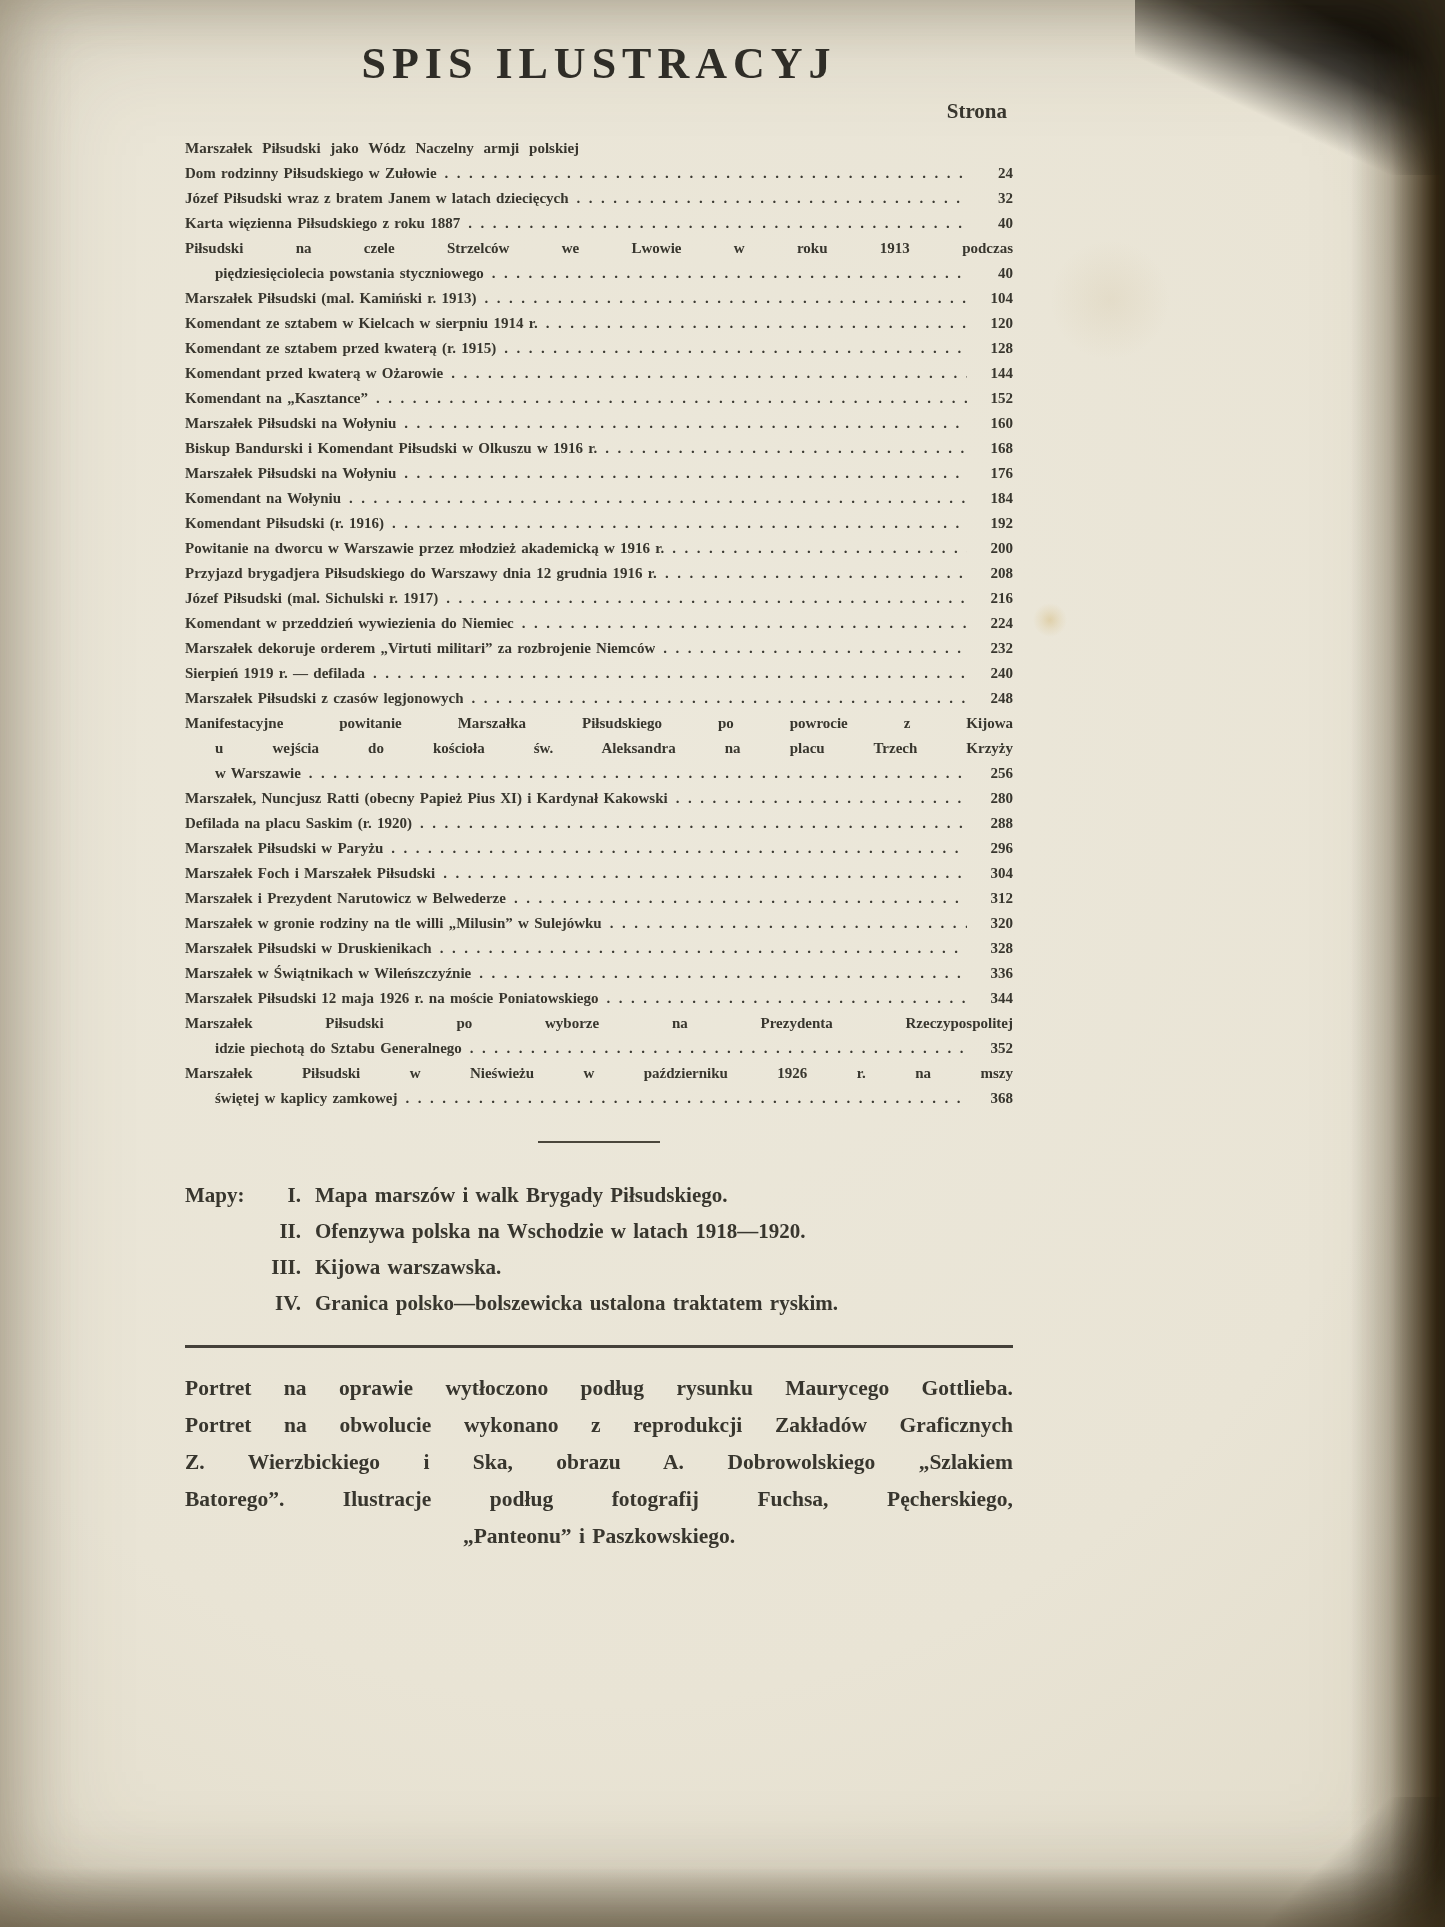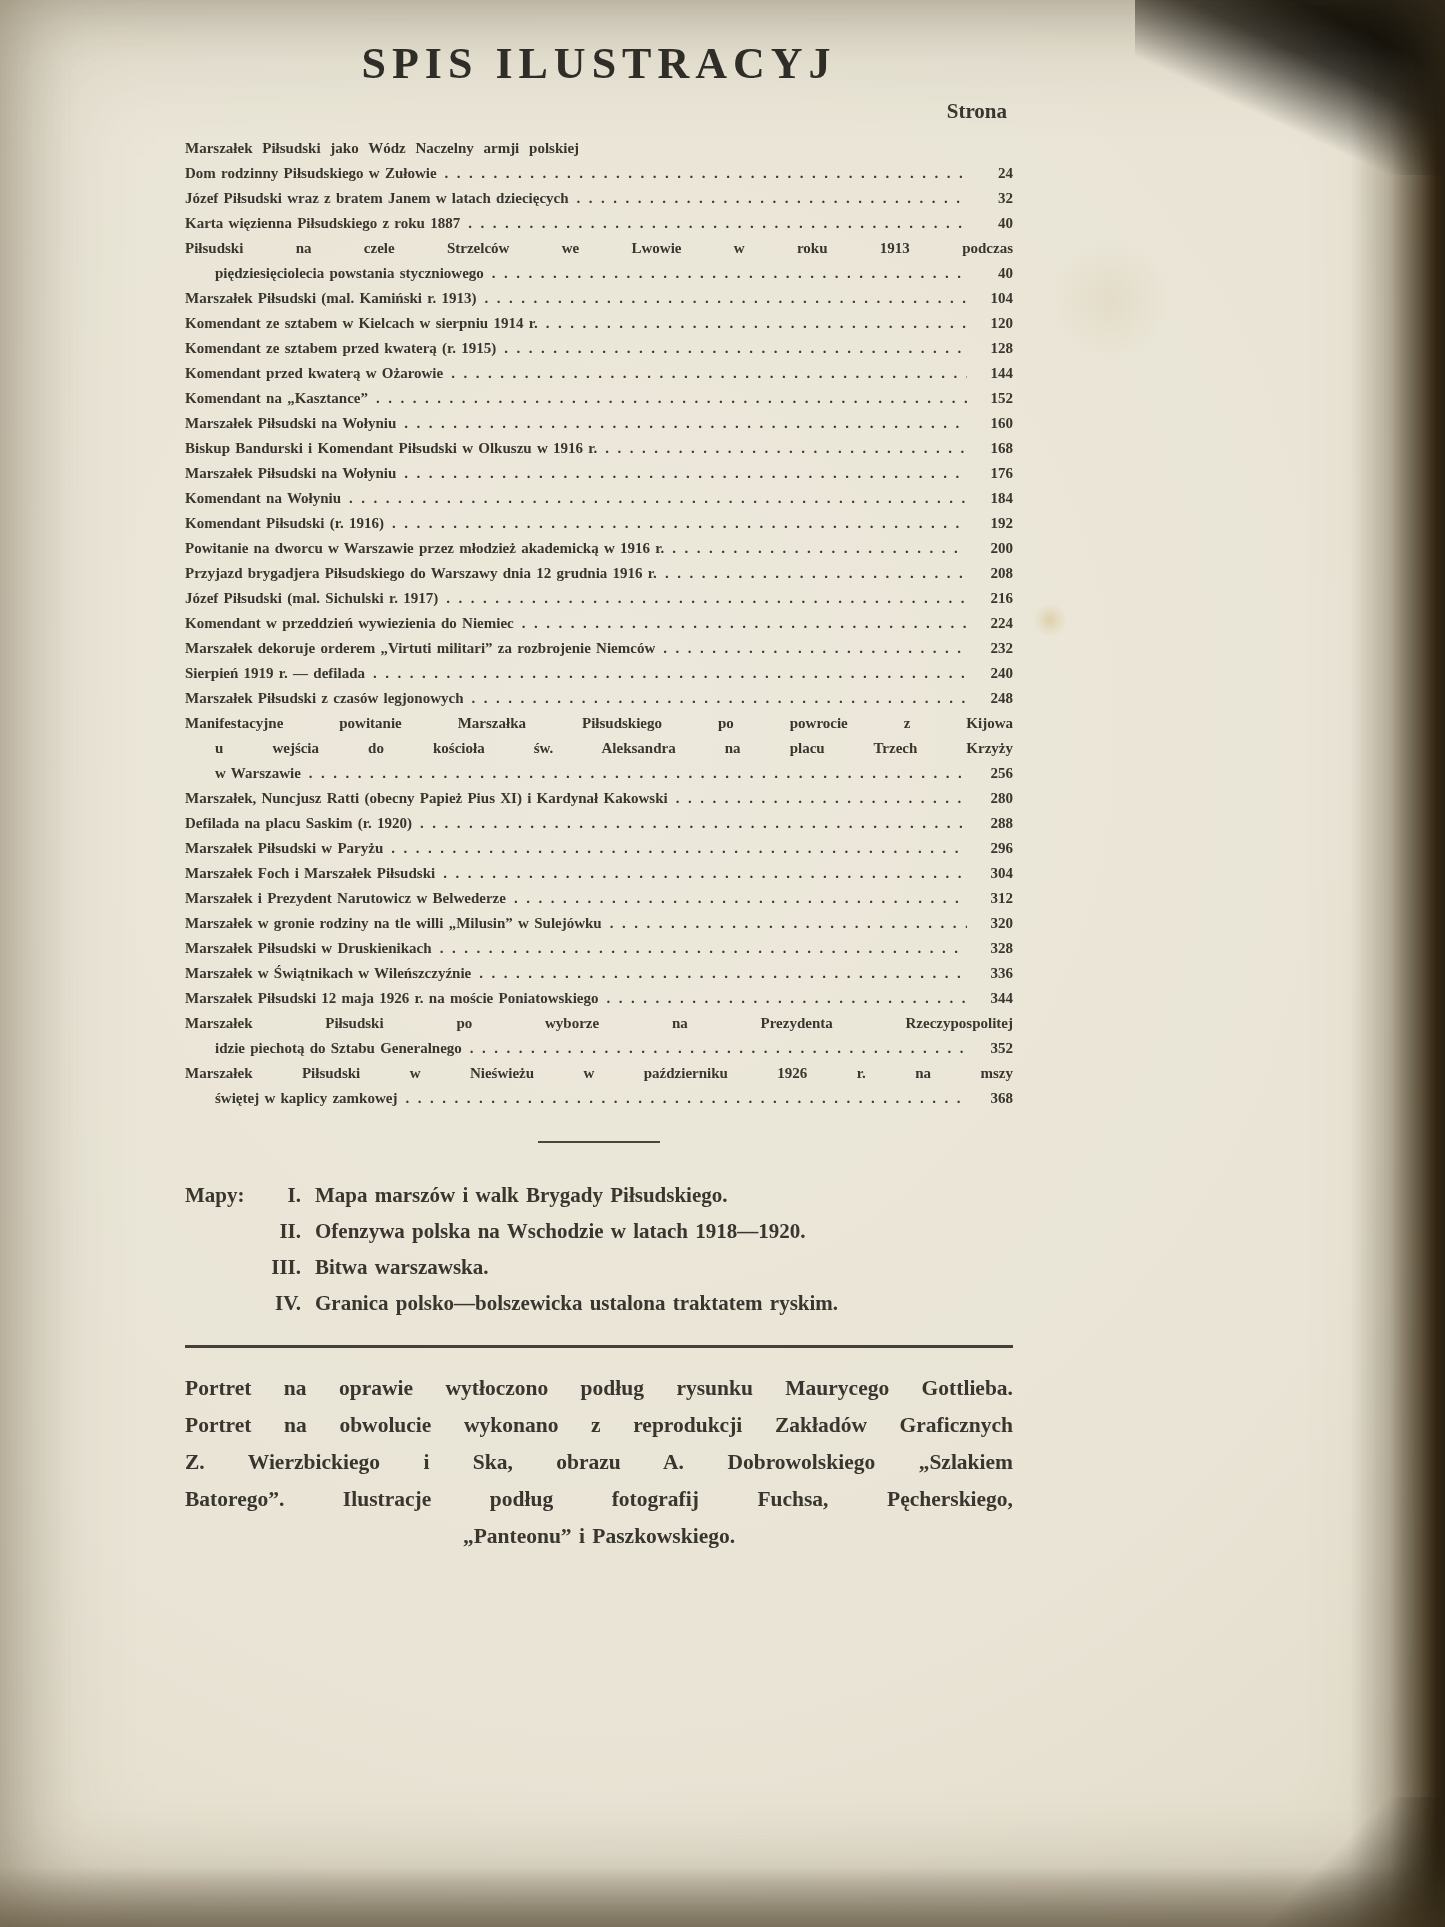--- a/index.html
+++ b/index.html
@@ -348,21 +348,21 @@
           <span class="map-text">Mapa marszów i walk Brygady Piłsudskiego.</span>
         </div>
         <div class="map-row">
           <span class="map-label"></span>
           <span class="map-num">II.</span>
           <span class="map-text">Ofenzywa polska na Wschodzie w latach 1918—1920.</span>
         </div>
         <div class="map-row">
           <span class="map-label"></span>
           <span class="map-num">III.</span>
-          <span class="map-text">Bitwa warszawska.</span>
+          <span class="map-text">Kijowa warszawska.</span>
         </div>
         <div class="map-row">
           <span class="map-label"></span>
           <span class="map-num">IV.</span>
           <span class="map-text">Granica polsko—bolszewicka ustalona traktatem ryskim.</span>
         </div>
       </div>
 
     <div class="rule-long"></div>
 

